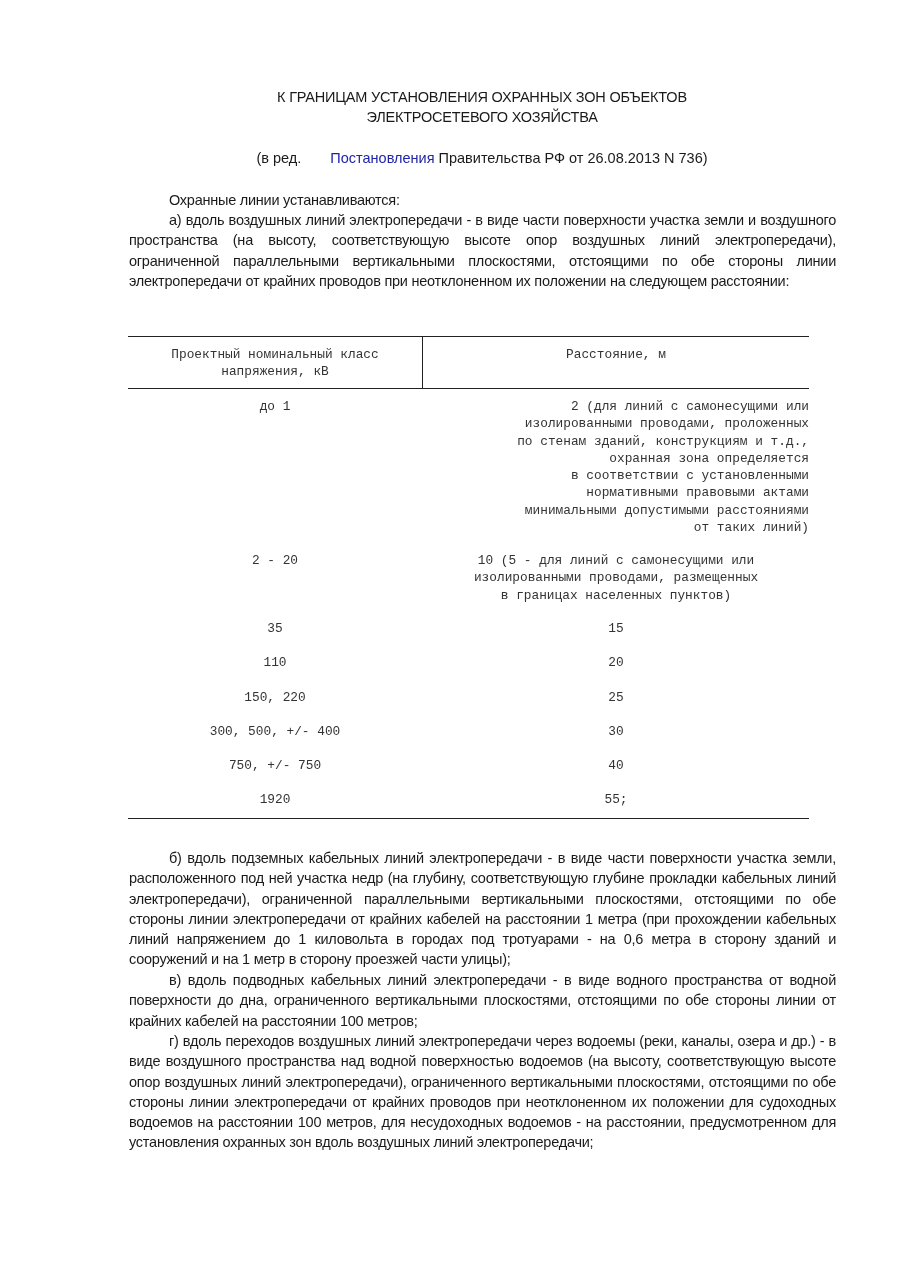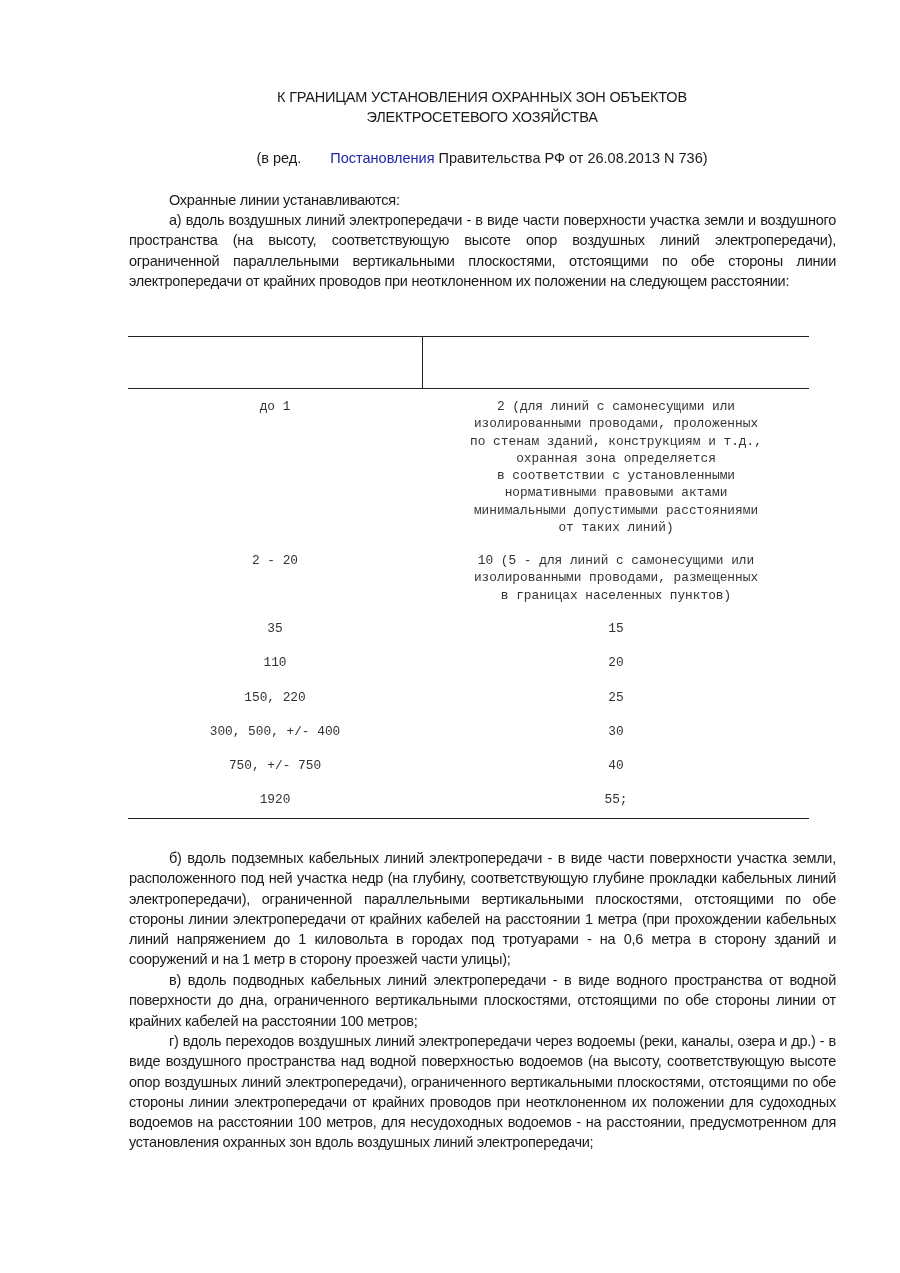--- a/index.html
+++ b/index.html
@@ -31,25 +31,28 @@
 
 <div class="edition sans"><span>(в ред. </span><a href="#">Постановления</a><span> Правительства РФ от 26.08.2013 N 736)</span></div>
 
 <p class="para sans" style="top:190px;"><span class="indent"></span><span>Охранные линии устанавливаются:</span></p>
 
 <p class="para sans" style="top:210px;"><span class="indent"></span><span>а) вдоль воздушных линий электропередачи - в виде части поверхности участка земли и воздушного пространства (на высоту, соответствующую высоте опор воздушных линий электропередачи), ограниченной параллельными вертикальными плоскостями, отстоящими по обе стороны линии электропередачи от крайних проводов при неотклоненном их положении на следующем расстоянии:</span></p>
 
 <div class="table mono">
   <div class="hr" style="top:0;"></div>
   <div class="vdiv"></div>
+  <div class="cell c1" style="top:10px;">Проектный номинальный класс
+напряжения, кВ</div>
+  <div class="cell c2" style="top:10px;">Расстояние, м</div>
   <div class="hr" style="top:52px;"></div>
 
   <div>
     <div class="cell c1" style="top:62px;">до 1</div>
-    <div class="cell c2" style="top:62px;">2 (для линий с самонесущими или
+    <div class="cell c2" style="top:62px;text-align:right;">2 (для линий с самонесущими или
 изолированными проводами, проложенных
 по стенам зданий, конструкциям и т.д.,
 охранная зона определяется
 в соответствии с установленными
 нормативными правовыми актами
 минимальными допустимыми расстояниями
 от таких линий)</div>
   </div>
   <div>
     <div class="cell c1" style="top:216px;">2 - 20</div>

